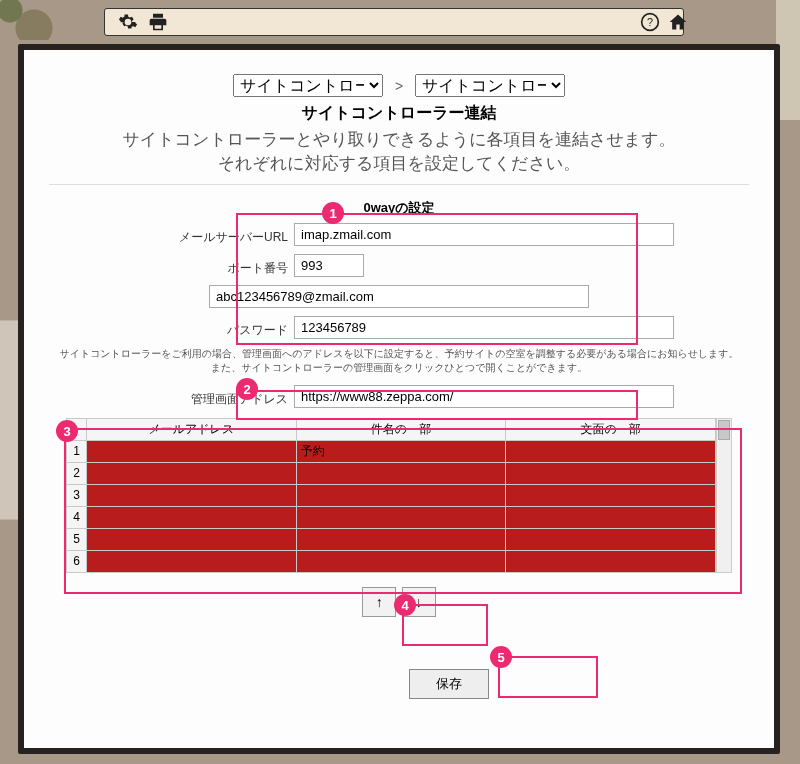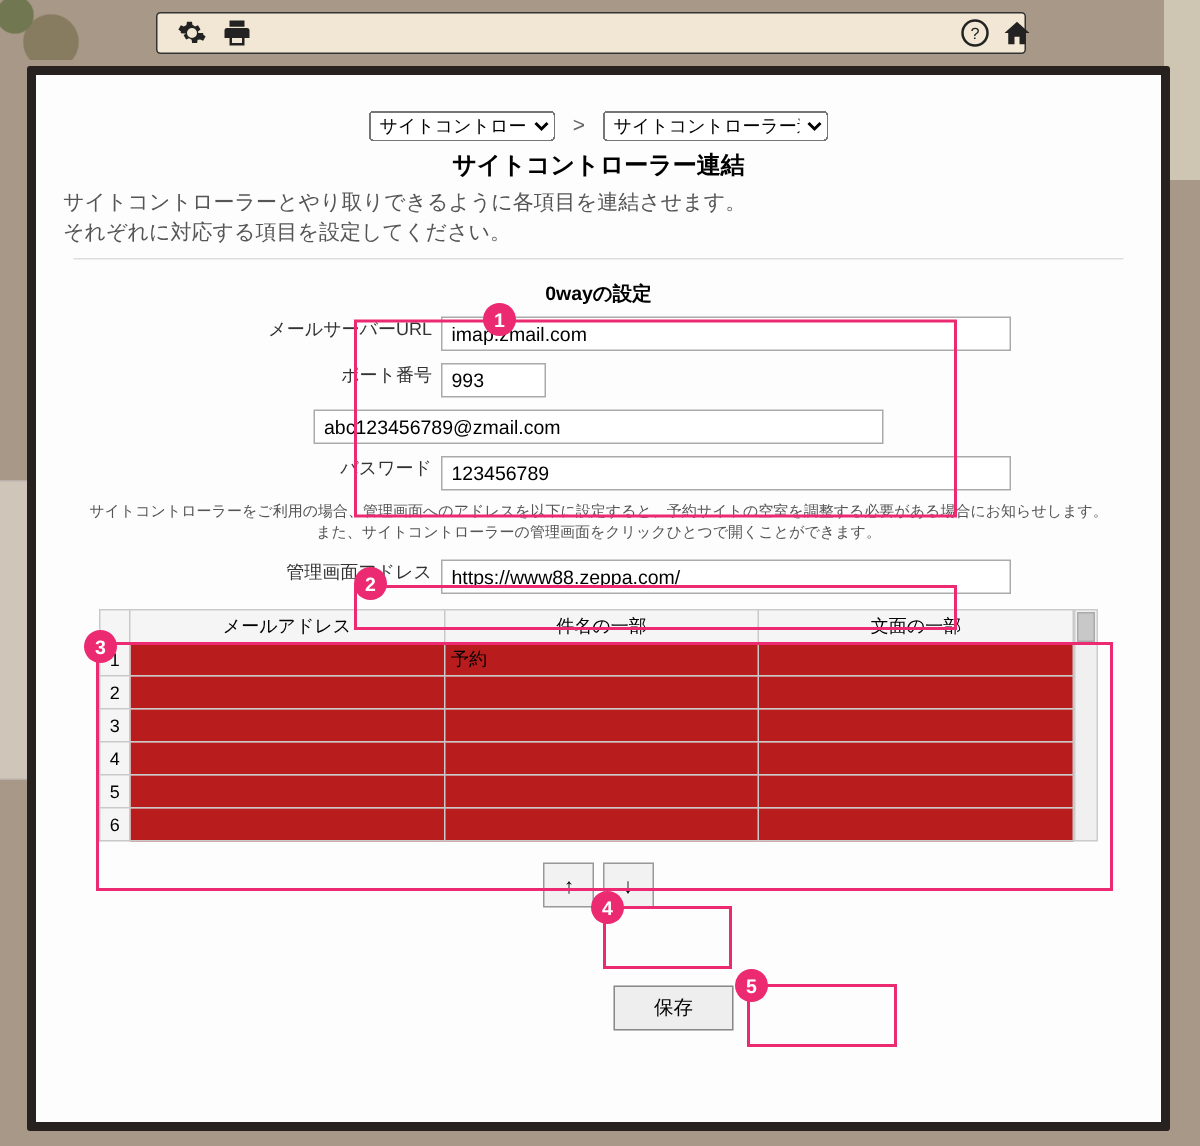--- a/index.html
+++ b/index.html
@@ -46,52 +46,53 @@
     position: relative;
     padding: 24px 18px 18px 18px;
     overflow: hidden;
   }
   .breadcrumb {
     text-align: center;
     font-size: 14px;
     margin-bottom: 6px;
   }
   .breadcrumb select {
-    font-size: 12px;
+    font-size: 16px;
     padding: 1px 2px;
     max-width: 150px;
   }
   .breadcrumb .sep { margin: 0 8px; color: #666; }
   h1 {
     text-align: center;
     font-size: 16px;
     font-weight: bold;
     margin-bottom: 4px;
   }
   .sub1, .sub2 {
-    text-align: left;
-    font-size: 14px;
+    text-align: center;
+    font-size: 17px;
     color: #555;
     line-height: 1.4;
+    font-family: Liberation Serif, serif;
   }
   .divider {
     margin: 8px auto 14px auto;
     width: 700px;
     border: none;
     border-top: 1px solid #ddd;
   }
   .section-title {
     text-align: center;
     font-size: 13px;
     font-weight: bold;
     margin-bottom: 6px;
   }
   .form-row {
     display: flex;
-    align-items: flex-start;
+    align-items: flex-end;
     margin-bottom: 8px;
     justify-content: center;
   }
   .form-label {
     width: 170px;
     text-align: right;
     font-size: 12px;
     color: #333;
     padding-right: 6px;
     white-space: nowrap;

